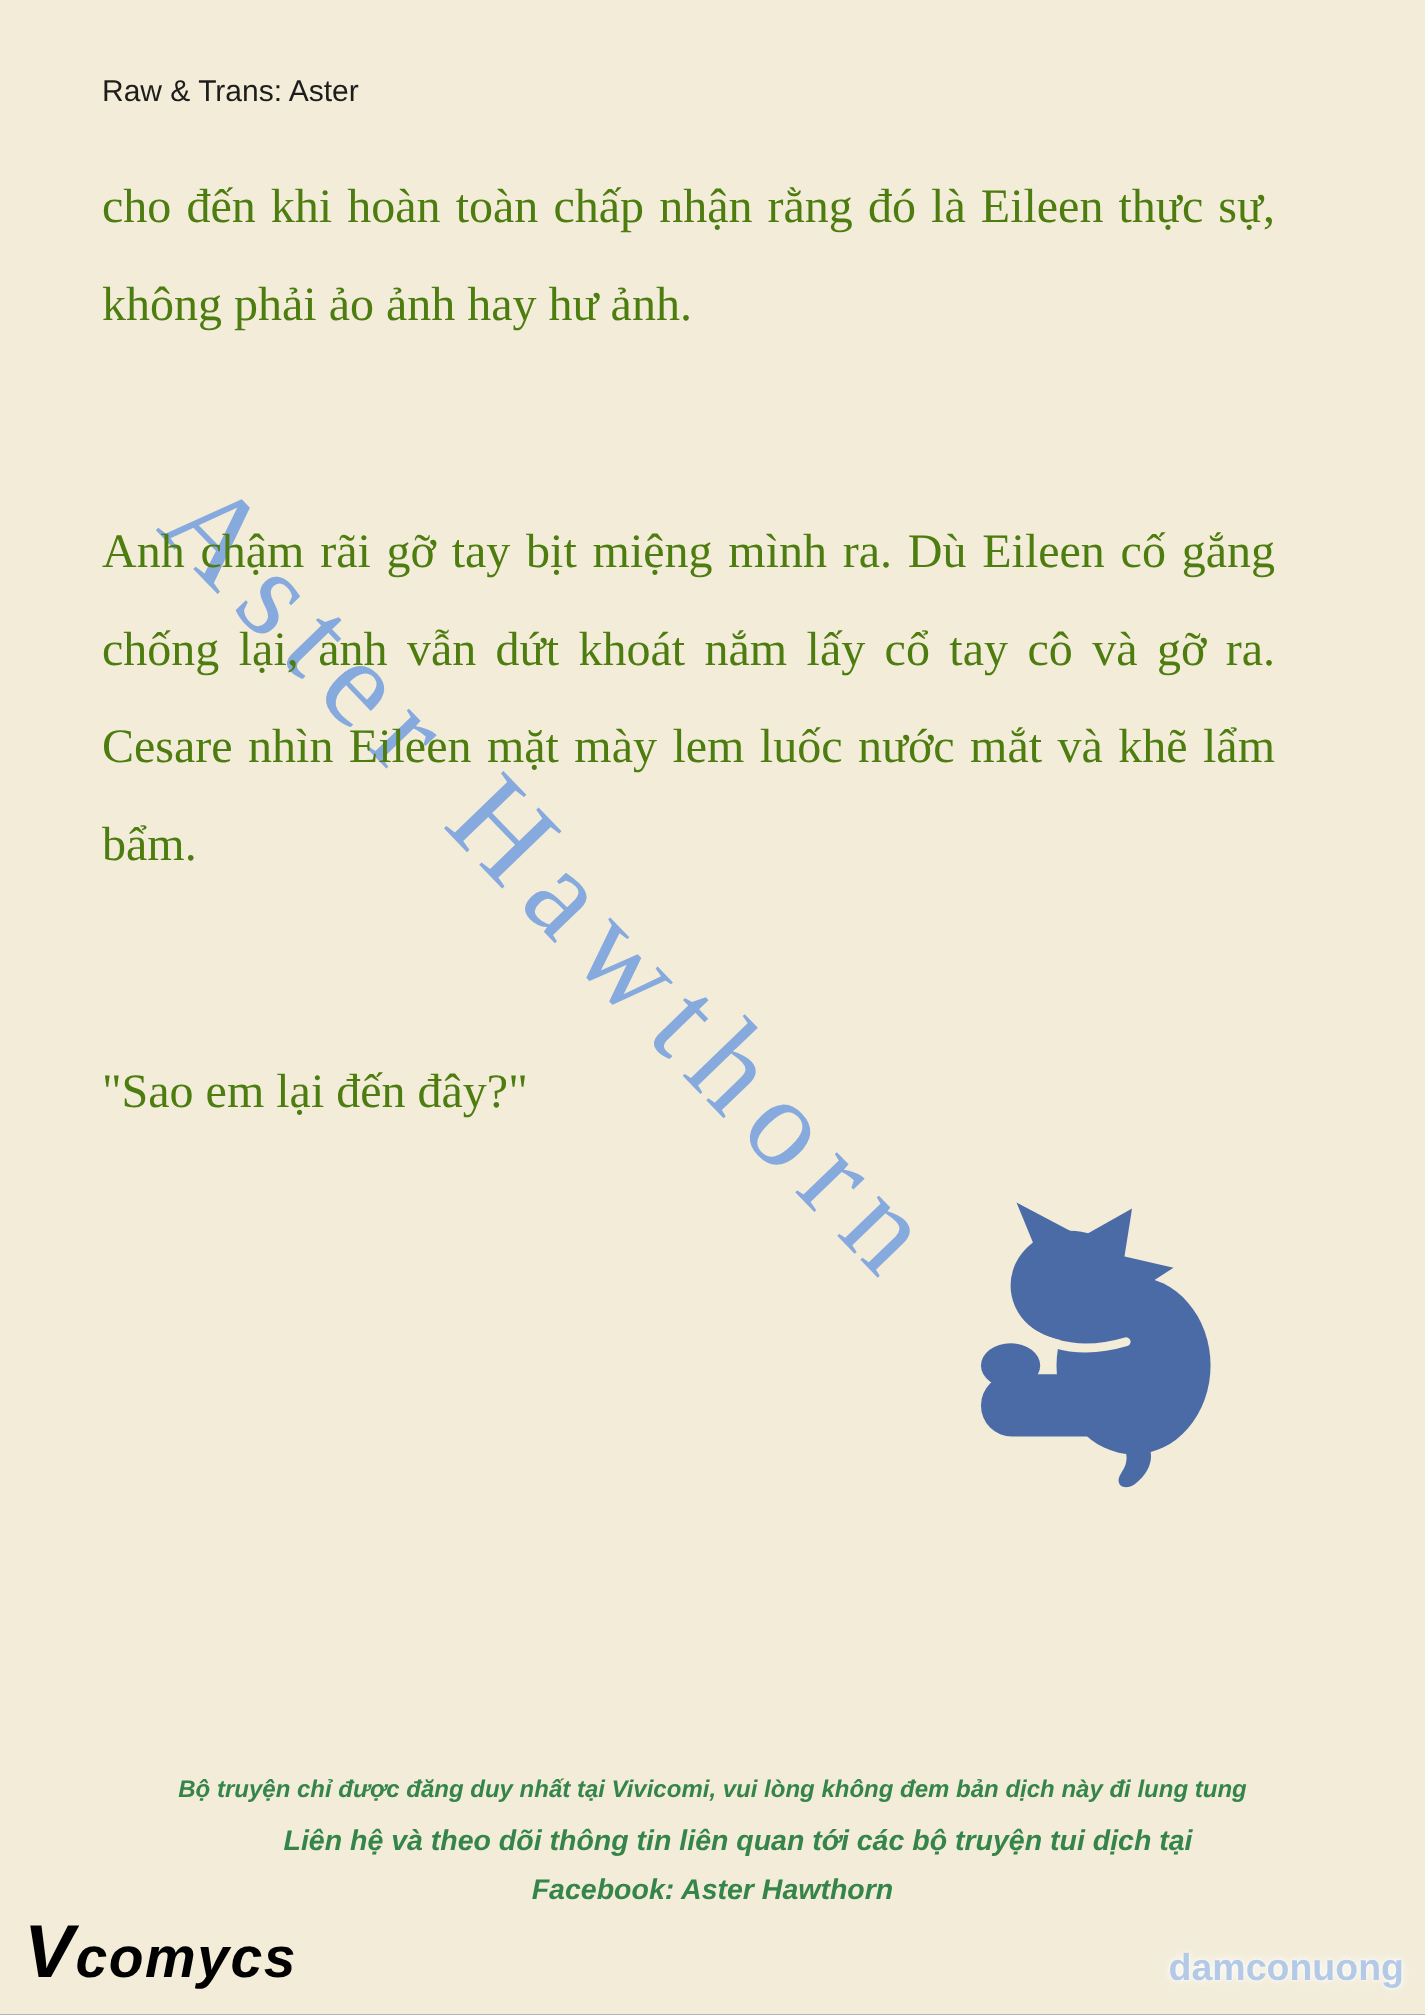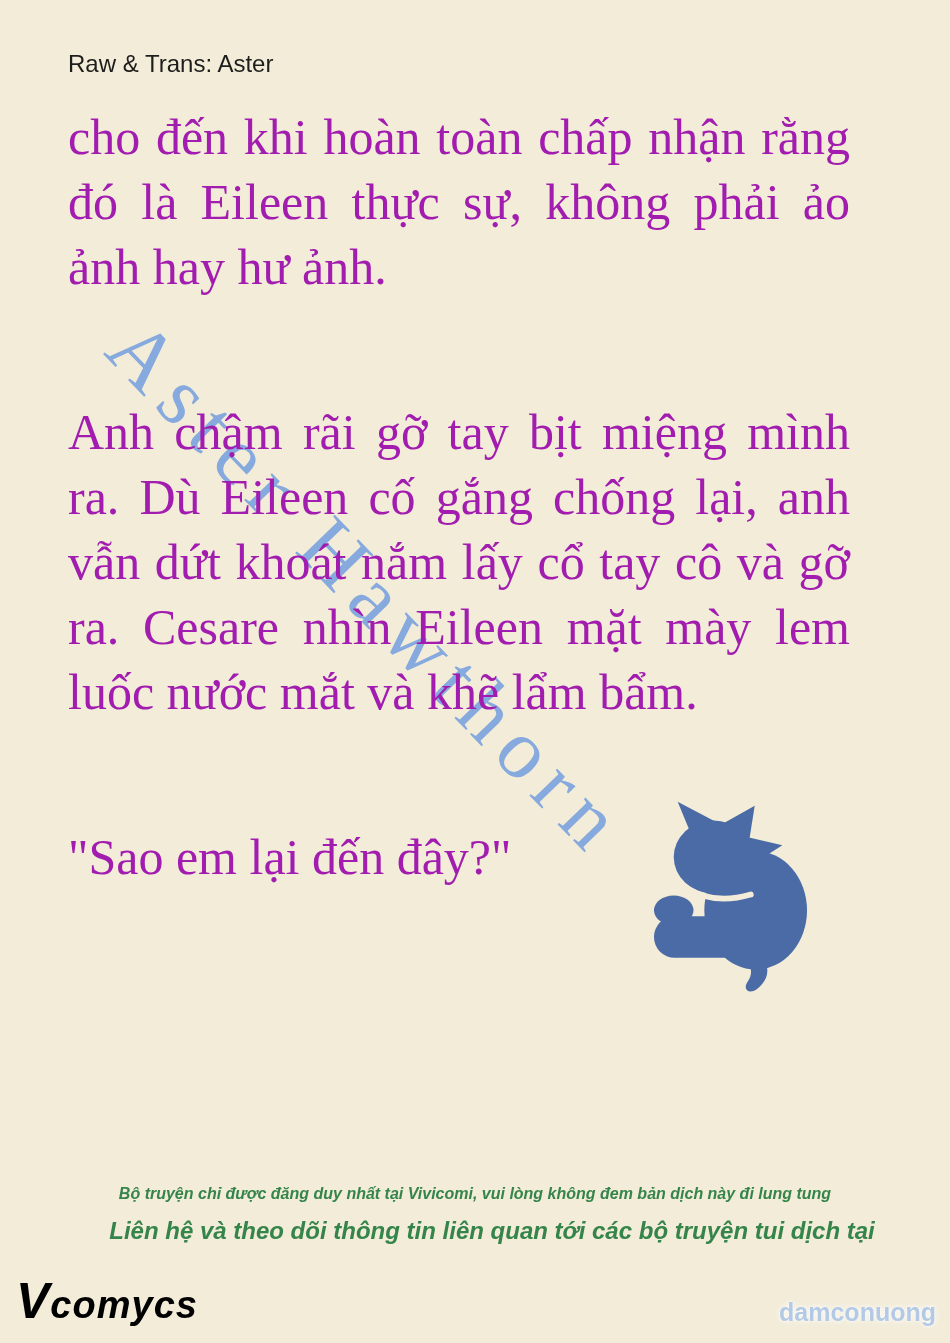--- a/index.html
+++ b/index.html
@@ -4,42 +4,42 @@
 <style>
   html,body{margin:0;padding:0;background:#888;}
   .page{
     position:relative;width:950px;height:1343px;margin:0 auto;
     background:#f2ecd9;overflow:hidden;
     font-family:"Liberation Serif","DejaVu Serif",serif;
   }
   .credit{
     position:absolute;left:68px;top:50px;z-index:4;
     font-family:"Liberation Sans","DejaVu Sans",sans-serif;
-    font-size:24px;color:#1d1d1b;
+    font-size:20px;color:#1d1d1b;
   }
   .content{position:absolute;left:68px;top:105px;width:782px;z-index:3;}
   .content p{
-    margin:0 0 100px 0;font-size:50px;line-height:65px;
-    color:#a21caf;text-align:justify;
+    margin:0 0 100px 0;font-size:32px;line-height:65px;
+    color:#4d7c0f;text-align:justify;
   }
   .content p:last-child{margin-bottom:0;}
   .watermark{
     position:absolute;left:158px;top:300px;z-index:1;
     font-size:84px;letter-spacing:12px;color:#86a9de;
     transform:rotate(46deg);transform-origin:0 0;white-space:nowrap;
     font-family:"Liberation Serif","DejaVu Serif",serif;
   }
   .cat{position:absolute;left:652px;top:798px;width:158px;height:196px;z-index:2;}
   .footer{
     position:absolute;left:0;top:1185px;width:100%;text-align:center;z-index:4;
     font-family:"Liberation Sans","DejaVu Sans",sans-serif;
     font-style:italic;font-weight:bold;color:#35854a;
   }
   .footer .f1{font-size:16px;margin:0 0 14px 0;}
-  .footer .f2{font-size:24px;margin:0 0 11px 0;padding-left:34px;}
+  .footer .f2{font-size:19px;margin:0 0 11px 0;padding-left:34px;}
   .footer .f3{font-size:19px;margin:0;}
   .logo{
     position:absolute;left:16px;top:1282px;z-index:4;
     font-family:"Liberation Sans","DejaVu Sans",sans-serif;
     font-style:italic;font-weight:bold;font-size:38px;
     color:#000000;letter-spacing:1px;
   }
   .logo .logo-v{font-size:50px;line-height:38px;}
   .sitetag{
     position:absolute;right:14px;top:1298px;z-index:4;
@@ -78,19 +78,20 @@
 
   <div class="content">
     <p>cho đến khi hoàn toàn chấp nhận rằng đó là Eileen thực sự, không phải ảo ảnh hay hư ảnh.</p>
     <p>Anh chậm rãi gỡ tay bịt miệng mình ra. Dù Eileen cố gắng chống lại, anh vẫn dứt khoát nắm lấy cổ tay cô và gỡ ra. Cesare nhìn Eileen mặt mày lem luốc nước mắt và khẽ lẩm bẩm.</p>
     <p>"Sao em lại đến đây?"</p>
   </div>
 
   <div class="footer">
     <p class="f1">Bộ truyện chỉ được đăng duy nhất tại Vivicomi, vui lòng không đem bản dịch này đi lung tung</p>
     <p class="f2">Liên hệ và theo dõi thông tin liên quan tới các bộ truyện tui dịch tại</p>
+    <p class="f3">Facebook: Aster Hawthorn</p>
   </div>
 
   <div class="logo"><span class="logo-v">V</span><span>comycs</span></div>
 
   <div class="sitetag">damconuong</div>
 
 </div>
 
 </body></html>

